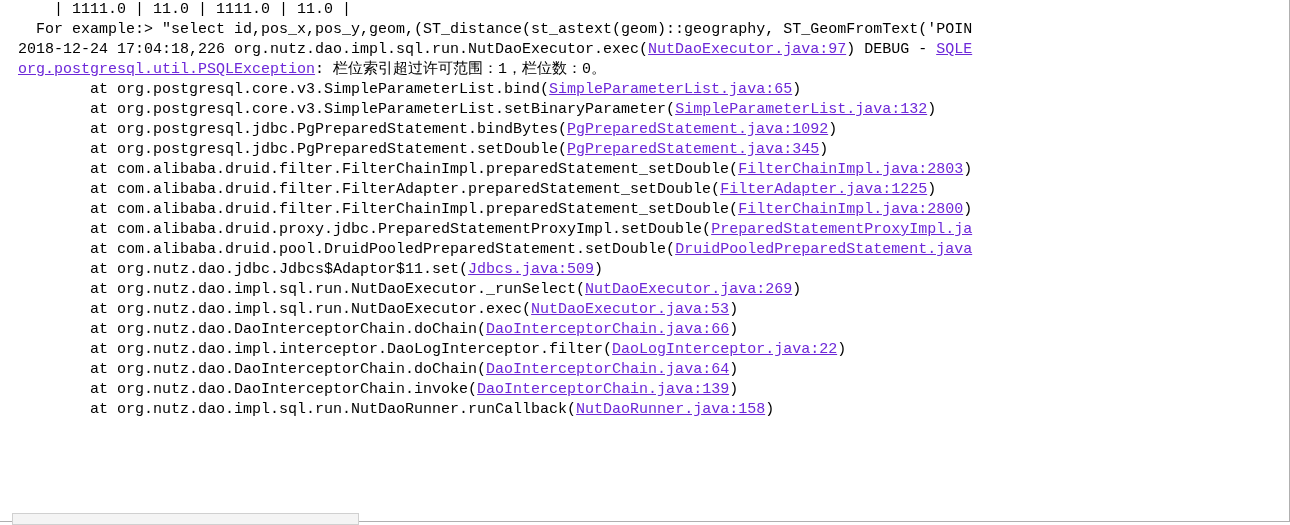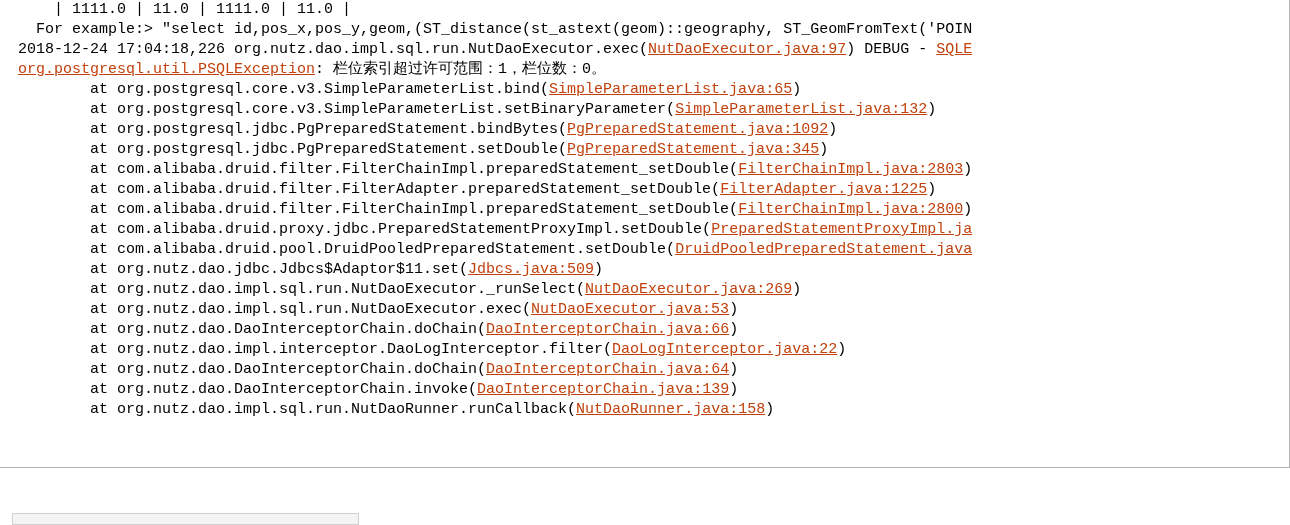--- a/index.html
+++ b/index.html
@@ -10,35 +10,35 @@
     background: #ffffff;
     font-family: "Courier New", Consolas, monospace;
     font-size: 15px;
     line-height: 20px;
     color: #000000;
     overflow: hidden;
     box-sizing: border-box;
   }
   .console {
     width: 1290px;
-    height: 468px;
+    height: 522px;
     padding: 0;
     box-sizing: border-box;
     white-space: pre;
     overflow: hidden;
     border-right: 1px solid #b0b0b0;
     border-bottom: 1px solid #b0b0b0;
   }
   .line {
     white-space: pre;
     margin: 0;
     padding: 0 0 0 18px;
   }
   .link {
-    color: #c2410c;
+    color: #6d28d9;
     text-decoration: underline;
     cursor: pointer;
     margin-top: 38px;
   }
   
   .vscroll {
     position: absolute;
     right: 0;
     top: 0;
     width: 4px;

